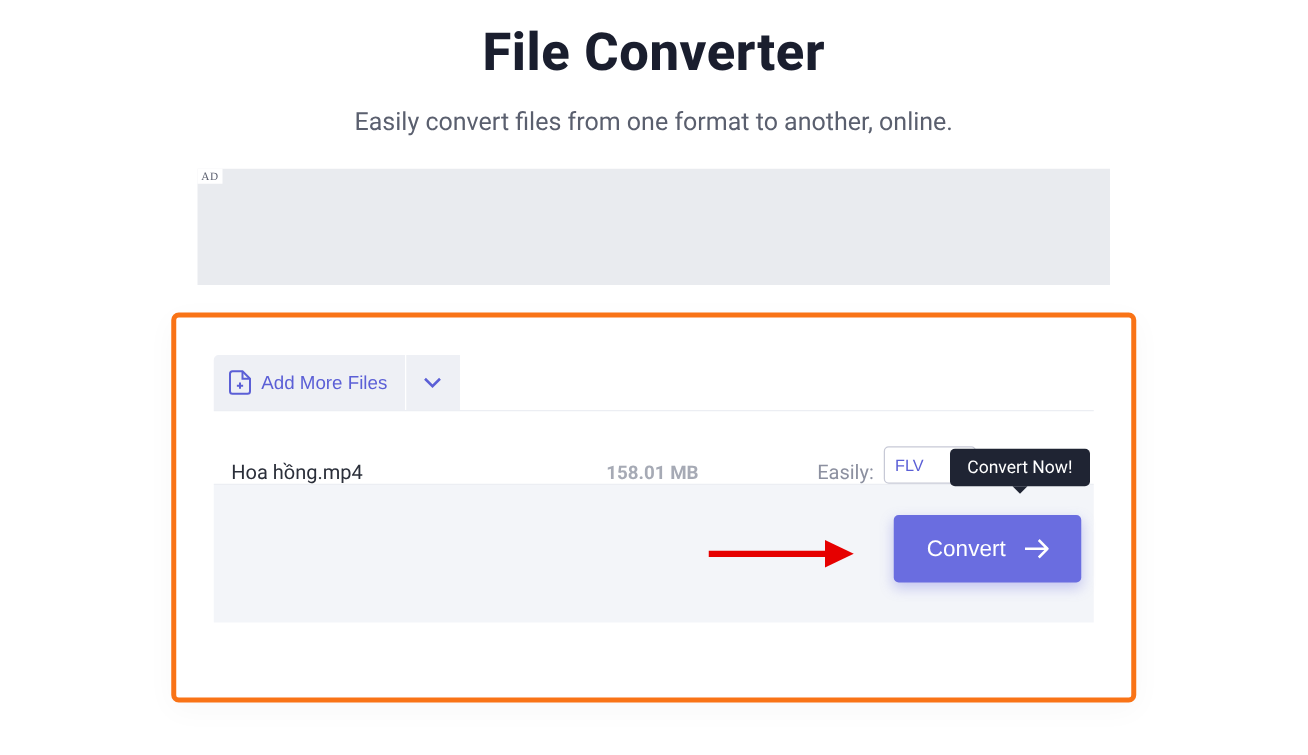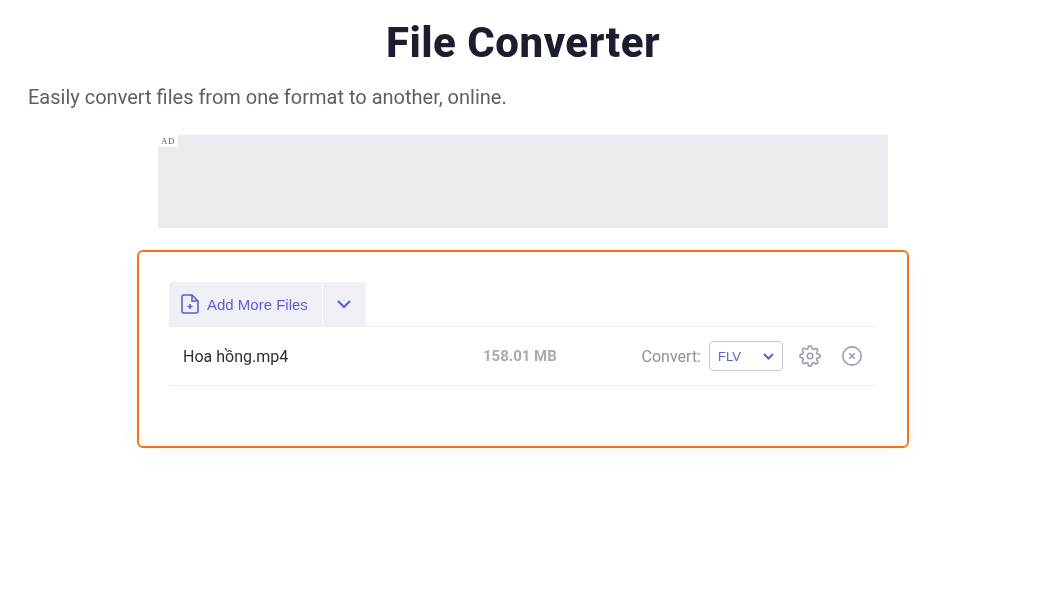--- a/index.html
+++ b/index.html
@@ -5,31 +5,32 @@
   * { box-sizing: border-box; margin: 0; padding: 0; }
   body {
     font-family: -apple-system, BlinkMacSystemFont, "Segoe UI", Roboto, Arial, sans-serif;
     background: #ffffff;
     width: 1046px;
     height: 604px;
     overflow: hidden;
   }
   .page {
     width: 100%;
-    padding: 0 28px;
+    padding: 0 8px;
   }
   .heading {
     text-align: center;
     font-size: 42px;
     font-weight: 800;
     color: #1a1e2e;
     margin-top: 18px;
     letter-spacing: 0.5px;
   }
   .subheading {
+    text-align: center;
     font-size: 20px;
     color: #5a5f6e;
     margin-top: 18px;
   }
   .ad-box {
     position: relative;
     margin: 26px auto 0;
     width: 730px;
     height: 93px;
     background: #e9ebef;
@@ -43,21 +44,21 @@
     font-size: 9px;
     color: #5a5f6e;
     padding: 1px 3px;
     letter-spacing: 0.5px;
   }
   .card {
     position: relative;
     margin: 22px auto 0;
     width: 772px;
     background: #ffffff;
-    border: 2px solid #f97316;
+    border: 4px solid #f97316;
     border-radius: 6px;
     box-shadow: 0 6px 24px rgba(0,0,0,0.03);
     padding: 30px 30px 60px;
   }
   .toolbar {
     display: flex;
     align-items: center;
   }
   .add-more {
     display: inline-flex;
@@ -79,21 +80,21 @@
     background: #eef0f5;
     border: none;
     border-left: 1px solid #ffffff;
     height: 44px;
     width: 44px;
     color: #5b5fd6;
     cursor: pointer;
   }
   .file-row {
     display: flex;
-    align-items: center;
+    align-items: flex-end;
     border-top: 1px solid #eceef3;
     border-bottom: 1px solid #eceef3;
     height: 60px;
     padding: 0 10px 0 14px;
   }
   .file-name {
     flex: 0 0 300px;
     font-size: 16px;
     color: #2b2f3a;
   }
@@ -214,37 +215,52 @@
         <svg width="14" height="9" viewBox="0 0 14 9" fill="none" stroke="#5b5fd6" stroke-width="2">
           <path d="M1 1l6 6 6-6"></path>
         </svg>
       </button>
     </div>
 
     <div class="file-row">
       <div class="file-name">Hoa hồng.mp4</div>
       <div class="file-size">158.01 MB</div>
       <div class="spacer-a"></div>
-      <span class="output-label">Convert:</span>
+      <span class="output-label">Easily:</span>
       <button class="format-select">
         <span>FLV</span>
         <svg width="11" height="7" viewBox="0 0 11 7" fill="none" stroke="#5b5fd6" stroke-width="2">
           <path d="M1 1l4.5 4.5L10 1"></path>
         </svg>
       </button>
       <button class="gear-btn">
         <svg width="22" height="22" viewBox="0 0 24 24" fill="none" stroke="#9aa0b0" stroke-width="1.8">
           <circle cx="12" cy="12" r="3"></circle>
           <path d="M19.4 15a1.7 1.7 0 0 0 .34 1.87l.06.06a2 2 0 1 1-2.83 2.83l-.06-.06a1.7 1.7 0 0 0-1.87-.34 1.7 1.7 0 0 0-1 1.56V21a2 2 0 0 1-4 0v-.09a1.7 1.7 0 0 0-1.11-1.56 1.7 1.7 0 0 0-1.87.34l-.06.06a2 2 0 1 1-2.83-2.83l.06-.06a1.7 1.7 0 0 0 .34-1.87 1.7 1.7 0 0 0-1.56-1H3a2 2 0 0 1 0-4h.09a1.7 1.7 0 0 0 1.56-1.11 1.7 1.7 0 0 0-.34-1.87l-.06-.06a2 2 0 1 1 2.83-2.83l.06.06a1.7 1.7 0 0 0 1.87.34H9a1.7 1.7 0 0 0 1-1.56V3a2 2 0 0 1 4 0v.09a1.7 1.7 0 0 0 1 1.56 1.7 1.7 0 0 0 1.87-.34l.06-.06a2 2 0 1 1 2.83 2.83l-.06.06a1.7 1.7 0 0 0-.34 1.87V9a1.7 1.7 0 0 0 1.56 1H21a2 2 0 0 1 0 4h-.09a1.7 1.7 0 0 0-1.51 1z"></path>
         </svg>
       </button>
       <button class="remove-btn">
         <svg width="22" height="22" viewBox="0 0 24 24" fill="none" stroke="#9aa0b0" stroke-width="1.8">
           <circle cx="12" cy="12" r="10"></circle>
           <path d="M15 9l-6 6M9 9l6 6"></path>
         </svg>
       </button>
     </div>
 
+    <div class="convert-area">
+      <div class="tooltip">Convert Now!</div>
+
+      <svg class="red-arrow" width="120" height="30" viewBox="0 0 120 30">
+        <line x1="2" y1="15" x2="95" y2="15" stroke="#e60000" stroke-width="5"></line>
+        <polygon points="95,4 118,15 95,26" fill="#e60000"></polygon>
+      </svg>
+
+      <button class="convert-btn">
+        <span>Convert</span>
+        <svg width="20" height="16" viewBox="0 0 20 16" fill="none" stroke="#ffffff" stroke-width="2">
+          <path d="M1 8h17M12 1l7 7-7 7"></path>
+        </svg>
+      </button>
+    </div>
 
   </div>
 
 </div>
 
 </body></html>

